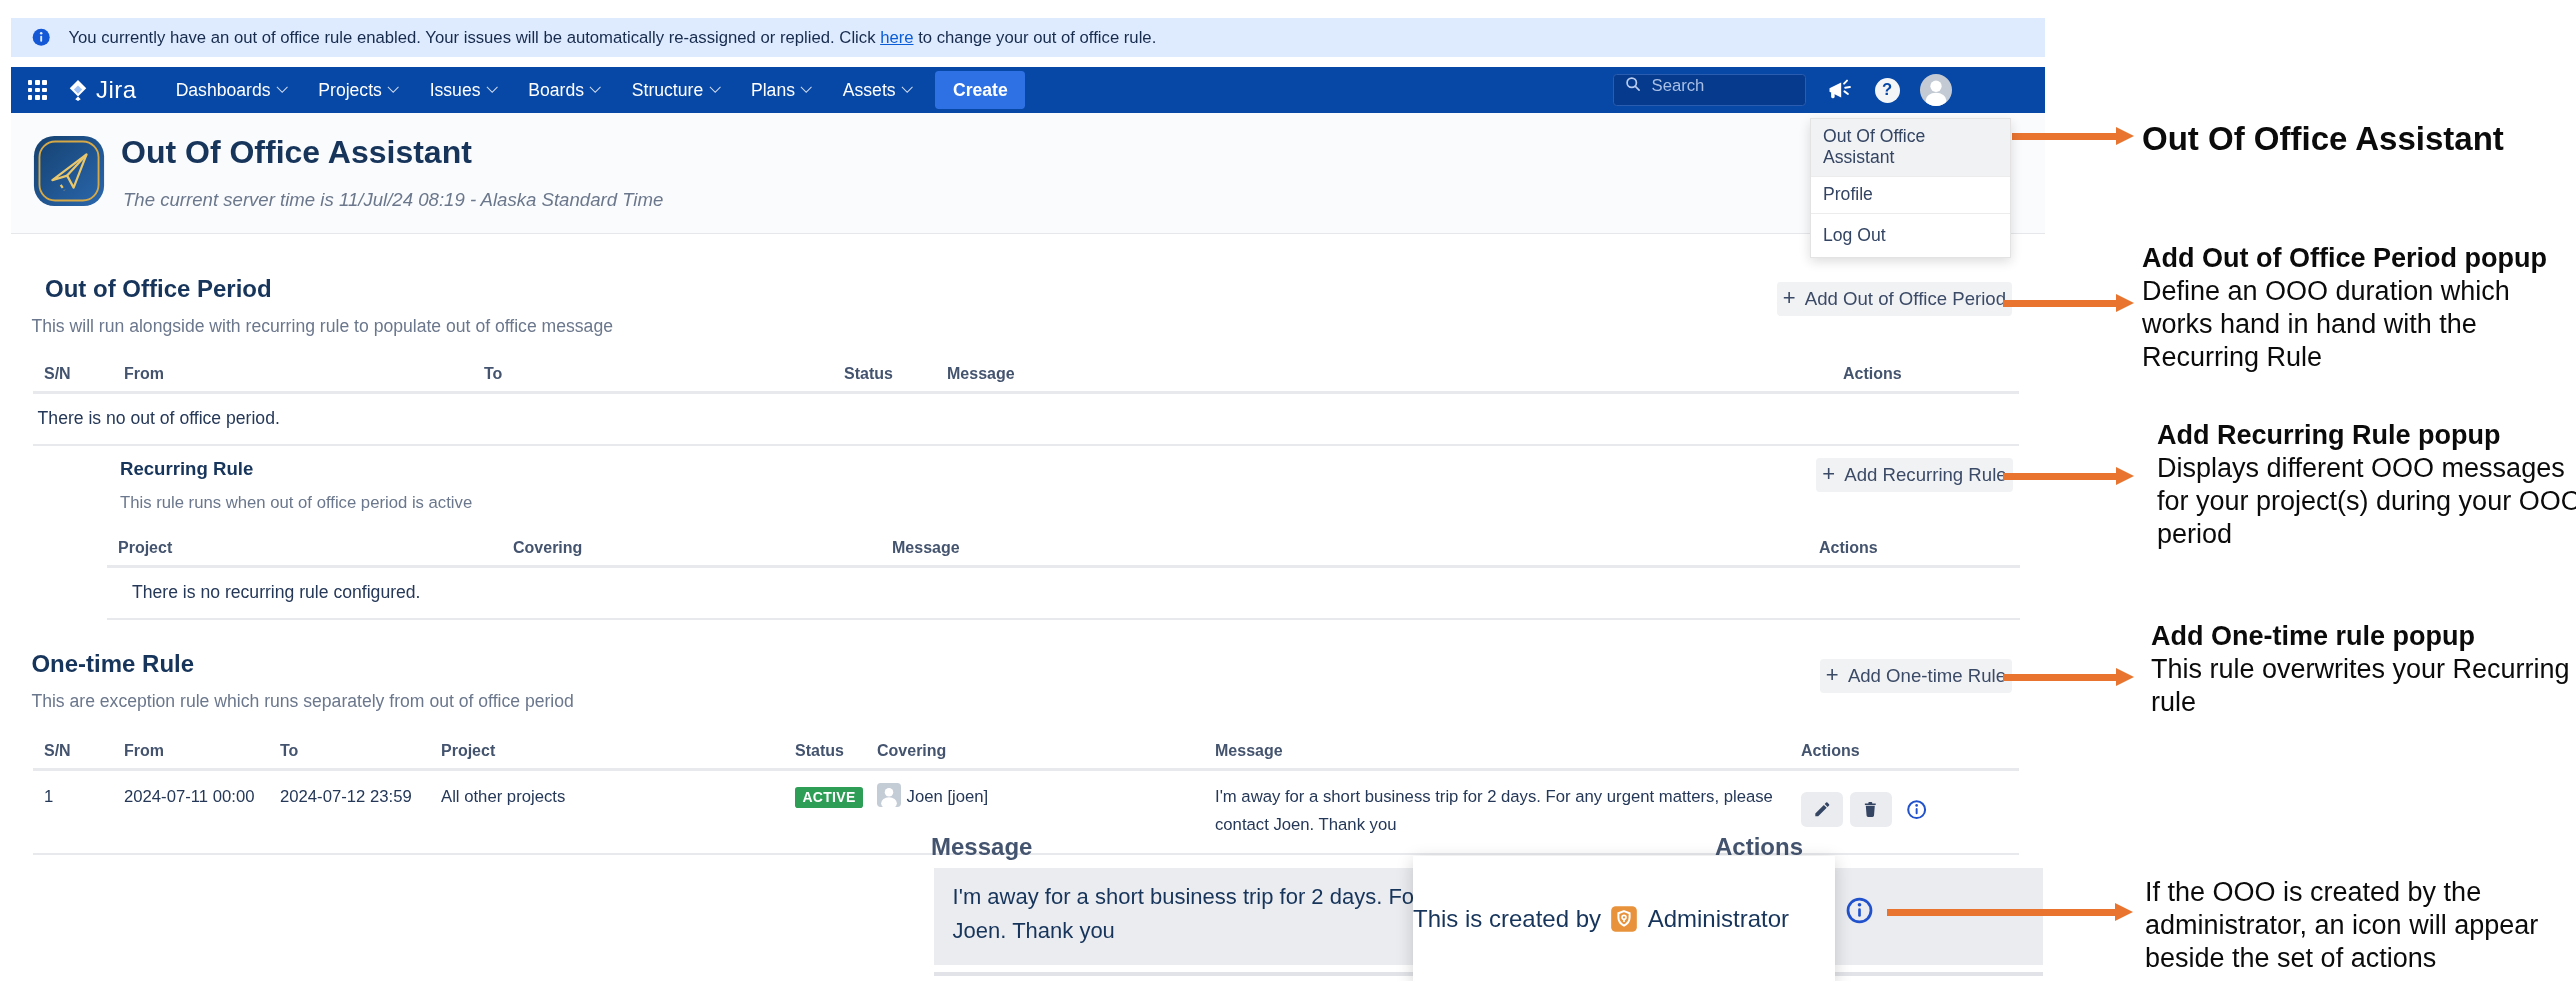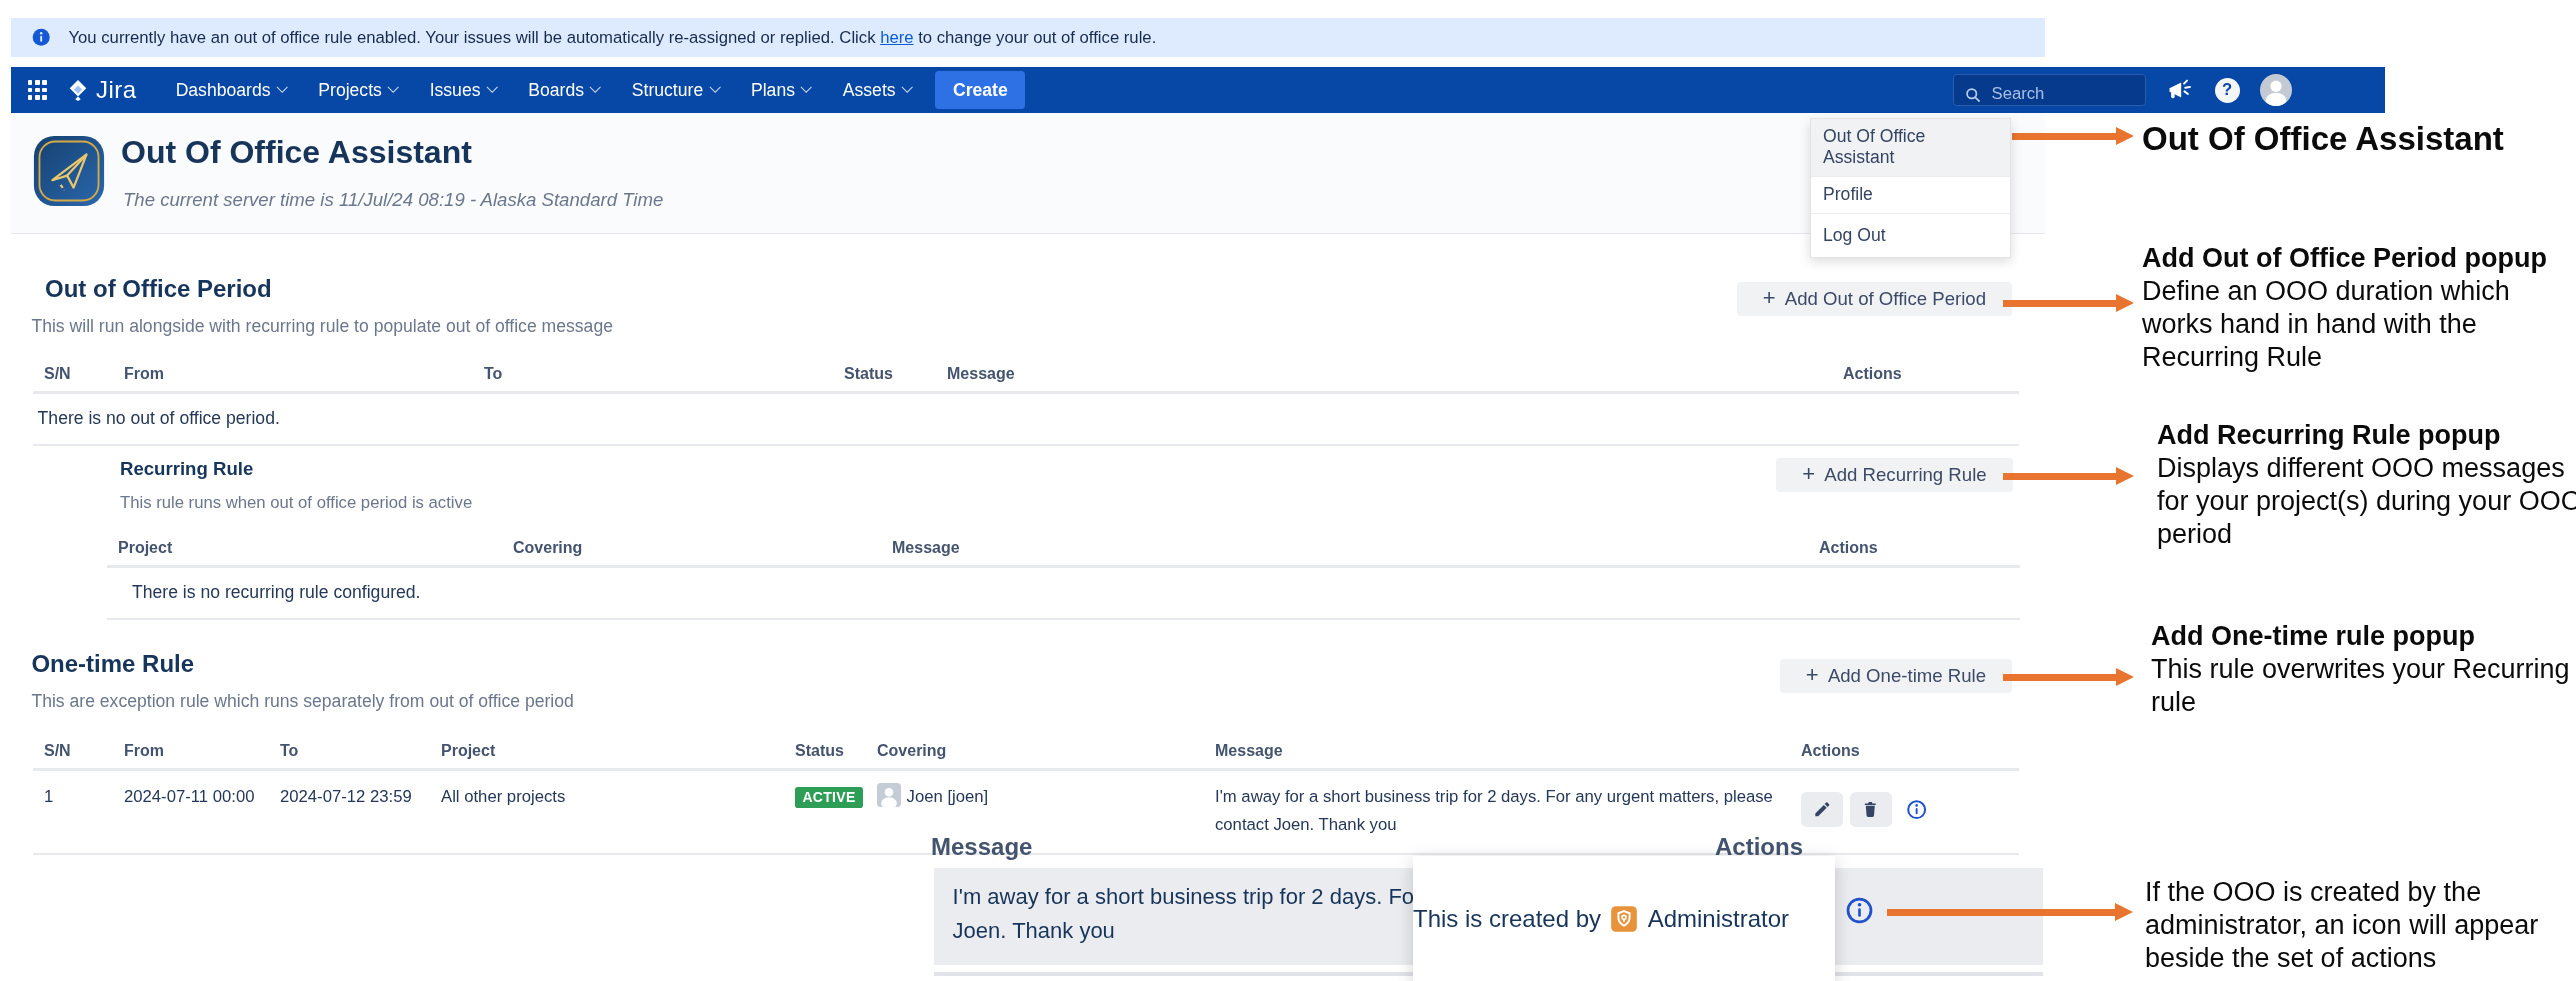--- a/index.html
+++ b/index.html
@@ -6,34 +6,34 @@
   body{font-family:"Liberation Sans",sans-serif;color:#253858;}
   .page{position:relative;width:2576px;height:982px;overflow:hidden;background:#fff;}
 
   
   .banner{position:absolute;left:11px;top:11px;width:2034px;height:39px;background:#DEEBFF;
     display:flex;align-items:center;padding-left:20.4px;box-sizing:border-box;font-size:16.7px;color:#172B4D;margin-top:7px;}
   .banner .txt{margin-left:16.7px;}
   .banner a{color:#0B5CD7;text-decoration:underline;cursor:pointer;}
 
   
-  .navbar{position:absolute;left:11px;top:67px;width:2374px;height:46px;background:#0747A6;
+  .navbar{position:absolute;left:11px;top:67px;width:2034px;height:46px;background:#0747A6;
     display:flex;align-items:center;box-sizing:border-box;padding:0 93px 0 16.7px;color:#fff;}
   .grid-icon{display:grid;grid-template-columns:repeat(3,4.6px);grid-gap:2.8px;margin-right:20.4px;cursor:pointer;}
   .grid-icon i{width:4.6px;height:4.6px;background:#fff;border-radius:0.9px;}
   .logo{display:flex;align-items:center;gap:6.5px;margin-right:39px;cursor:pointer;}
   .logo .logotext{font-size:24px;font-weight:400;letter-spacing:0.5px;}
   .nav-items{display:flex;align-items:center;gap:32px;font-size:17.6px;}
   .nav-item{display:flex;align-items:center;gap:7.4px;cursor:pointer;white-space:nowrap;}
   .chev{width:7.4px;height:7.4px;border-right:1.9px solid rgba(255,255,255,.8);border-bottom:1.9px solid rgba(255,255,255,.8);
     transform:rotate(45deg) translate(-1.9px,-1.9px);display:inline-block;}
   .create-btn{margin-left:24px;background:#2E71E5;color:#fff;font-size:17.6px;font-weight:700;
     padding:8.4px 17.6px;border-radius:3.7px;border:none;cursor:pointer;}
   .nav-right{margin-left:auto;display:flex;align-items:center;gap:20.4px;}
-  .search-box{display:flex;align-items:flex-end;width:172px;height:30px;background:#063A8C;
+  .search-box{display:flex;align-items:flex-start;width:172px;height:30px;background:#063A8C;
     border:0.9px solid #2A5CAF;border-radius:3.7px;padding:0 9.3px;gap:7.4px;}
   .search-box input{background:transparent;border:none;outline:none;color:#C7D6F1;font-size:16.7px;width:121px;
     font-family:"Liberation Sans",sans-serif;}
   .search-box input::placeholder{color:#A9BFE6;}
   .help-icon{width:25px;height:25px;border-radius:50%;background:#F4F5F7;color:#0747A6;font-weight:700;
     font-size:16.7px;display:flex;align-items:center;justify-content:center;cursor:pointer;}
   .nav-avatar{width:32px;height:32px;border-radius:50%;background:#C3CAD3;overflow:hidden;cursor:pointer;position:relative;}
   .nav-avatar svg{position:absolute;left:0;top:0;}
 
   
@@ -48,21 +48,21 @@
   .pagehead{position:absolute;left:11px;top:113px;width:2034px;height:121px;background:#FAFBFC;
     border-bottom:1.9px solid #E5E7EA;box-sizing:border-box;}
   .app-icon{position:absolute;left:22px;top:22px;}
   .ph-title{position:absolute;left:110px;top:21.3px;font-size:32px;font-weight:700;color:#17355B;}
   .ph-sub{position:absolute;left:112px;top:76px;font-size:18.6px;font-style:italic;color:#6B778C;}
 
   
   .sec-title{font-size:24px;font-weight:700;color:#17355B;}
   .sec-desc{font-size:17.6px;color:#6B778C;}
   .add-btn{position:absolute;display:flex;align-items:center;gap:9.3px;background:#F1F2F4;border:none;border-radius:3.7px;
-    height:34px;padding:0 26px;font-size:18.6px;color:#3B4A66;cursor:pointer;font-family:"Liberation Sans",sans-serif;}
+    height:34px;padding:0 6px;font-size:18.6px;color:#3B4A66;cursor:pointer;font-family:"Liberation Sans",sans-serif;}
   .plus:before{content:"+";font-size:22px;font-weight:400;color:#3B4A66;line-height:18.6px;}
   .tbl{display:grid;}
   .tbl .th{font-size:16px;font-weight:700;color:#44546F;padding:0 0 0 11px;white-space:nowrap;}
   .rule{grid-column:1/-1;height:2.8px;background:#E7E9ED;margin-top:8.4px;}
   .rule-b{grid-column:1/-1;height:1.9px;background:#E7E9ED;}
   .empty-row{grid-column:1/-1;font-size:17.6px;color:#253858;padding:14px 0 15px 4.6px;}
   .cell{font-size:16.7px;color:#253858;padding:12px 0 14px 11px;line-height:28px;}
 
   
   .sec-period{position:absolute;left:11px;top:275px;width:2034px;}

